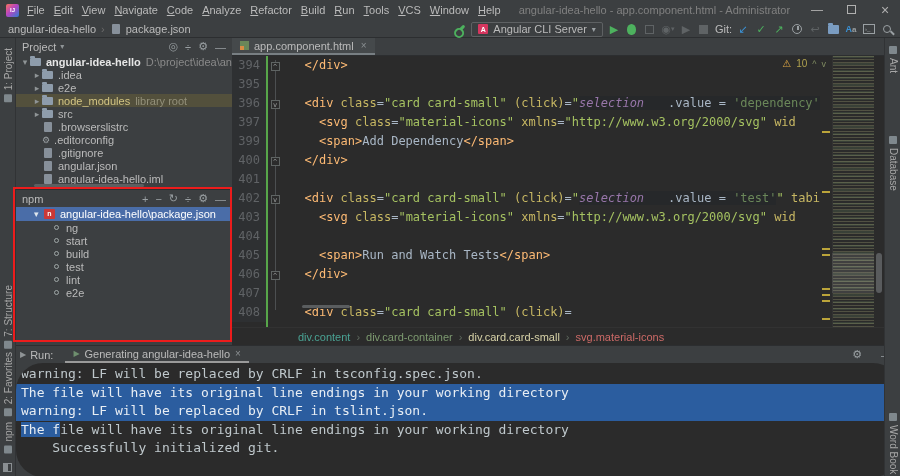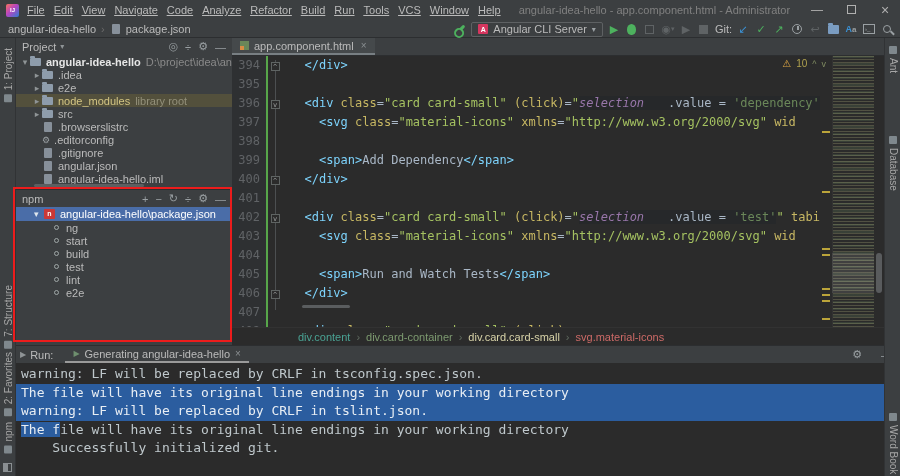--- a/index.html
+++ b/index.html
@@ -2,21 +2,21 @@
 <html><head>
 <meta charset="utf-8">
 <style>
   * { margin:0; padding:0; box-sizing:border-box; }
   html,body { width:900px; height:476px; }
   body { position:relative; background:#3c3f41; font-family:"Liberation Sans",sans-serif; color:#bbbbbb; font-size:11px; overflow:hidden; }
 
   
   .titlebar { position:absolute; left:0; top:0; width:900px; height:20px; background:#3c3f41; display:flex; align-items:center; padding:0 6px; }
   .logo { width:13px; height:13px; border-radius:2px; background:linear-gradient(135deg,#f9735c,#b845c1 45%,#2c7bd3); color:#fff; font-size:6px; font-weight:bold; display:flex; align-items:center; justify-content:center; margin-right:8px; }
-  .menubar { display:flex; gap:9px;text-decoration:underline; }
+  .menubar { display:flex; gap:9px; }
   .menu-item { color:#bbbbbb; font-size:11px; cursor:default; }
   .menu-item u { text-decoration:underline; }
   .win-title { color:#808080; font-size:11px; margin-left:18px; white-space:nowrap; }
   .win-controls { position:absolute; right:6px; top:0; height:20px; display:flex; align-items:center; gap:16px; }
   .wc { width:18px; text-align:center; color:#b0b0b0; font-size:12px; }
   .wc-max { width:9px; height:9px; border:1px solid #b0b0b0; display:inline-block; }
 
   
   .toolbar { position:absolute; left:0; top:20px; width:900px; height:18px; background:#3c3f41; border-bottom:1px solid #2c2e30; display:flex; align-items:center; padding:0 8px; }
   .crumb-proj { color:#bbbbbb; }
@@ -87,21 +87,21 @@
   .ihtml:after { content:""; position:absolute; left:0; bottom:0; width:4px; height:4px; background:#d98c44; }
   .tab-x { color:#8a8f92; font-size:10px; margin-left:2px; }
   .code-area { position:relative; height:271px; overflow:hidden; }
   .code-line { display:flex; height:19px; line-height:19px; font-family:"DejaVu Sans Mono",monospace; font-size:12px; white-space:pre; }
   .lnum { width:34px; text-align:right; padding-right:6px; color:#606366; flex:none; background:#2e3032; }
   .fold-slot { width:18px; flex:none; text-align:center; position:relative; z-index:2; }
   .fold-mark { display:inline-block; width:9px; height:9px; margin-top:5px; border:1px solid #5f6463; background:#2b2b2b; color:#9da0a0; font-size:7px; line-height:8px; font-family:"DejaVu Sans Mono",monospace; }
   .ctext { flex:1; overflow:hidden; padding-left:6px; }
   .git-stripe { position:absolute; left:34px; top:0; width:2px; height:271px; background:#57a64a; z-index:3; }
   .fold-line { position:absolute; left:43px; top:4px; width:1px; height:250px; background:#4c4f51; z-index:1; }
-  .seg-t { color:#7dd3fc; } .seg-a { color:#c8b863; } .seg-p { color:#a9b7c6; }
+  .seg-t { color:#fdba74; } .seg-a { color:#c8b863; } .seg-p { color:#a9b7c6; }
   .seg-s { color:#a5c261; }
   .seg-e { color:#9876aa; font-style:italic; background:#26282a; }
   .seg-pd { color:#a9b7c6; background:#26282a;padding-left:24px; }
   .seg-sd { color:#6a8759; background:#26282a; }
   .warn-widget { position:absolute; top:2px; right:58px; display:flex; align-items:center; gap:5px; z-index:4; font-size:10px; }
   .warn-tri { color:#d9a343; font-size:10px; }
   .warn-num { color:#b0a24e; }
   .warn-chev { color:#7f8b61; font-size:9px; }
   .err-stripe { position:absolute; right:52px; top:0; width:12px; height:271px; z-index:4; }
   .emark { position:absolute; left:2px; width:8px; height:2px; background:#bba43a; }
@@ -119,21 +119,21 @@
 
   
   .run-panel { position:absolute; left:16px; top:345px; width:884px; height:131px; background:#3c3f41; border-top:1px solid #2c2e30; }
   .run-tabbar { height:17px; display:flex; align-items:center; padding-left:4px; position:relative; }
   .run-ico { color:#8f9496; font-size:8px; margin-right:4px; }
   .run-label { color:#bbbbbb; margin-right:12px; }
   .run-tab { display:flex; align-items:center; gap:5px; height:17px; padding:0 8px; border-bottom:2px solid #9a9a9a; color:#bbbbbb; }
   .run-tab .play { color:#6e8f6e; font-size:8px; }
   .run-tab .x { color:#8a8f92; font-size:10px; }
   .run-tb-right { position:absolute; right:8px; top:0; height:17px; display:flex; align-items:center; gap:12px; }
-  .console { position:relative; height:114px; background:#2b2b2b; overflow:hidden; font-family:"DejaVu Sans Mono",monospace; font-size:13px; color:#bfc8cc; padding-top:2px; }
+  .console { position:relative; height:114px; background:#2b2b2b; overflow:hidden; font-family:"DejaVu Sans Mono",monospace; font-size:13px; color:#bfc8cc; padding-top:2px;border-radius:27px; }
   .cline { height:18.5px; line-height:18.5px; white-space:pre; padding-left:5px; }
   .cline.sel-full { background:#2b5d9f; color:#e8eef4; }
   .cline .selp { background:#2b5d9f; color:#e8eef4; }
   .con-scroll { position:absolute; right:1px; top:45px; width:5px; height:34px; background:#595b5d; border-radius:3px; }
 </style>
 </head>
 <body>
 
 <div class="titlebar">
   <div class="logo">IJ</div>
@@ -387,21 +387,20 @@
     <div class="mini-view"></div>
     <div class="vscroll">
         <div class="vthumb"></div>
       </div>
     <div class="ehscroll"></div>
     <div id="code-lines">
         <div class="code-line"><span class="lnum">394</span><span class="fold-slot"><span class="fold-mark">^</span></span><span class="ctext"><span class="seg-p">  </span><span class="seg-t">&lt;/div&gt;</span></span></div>
         <div class="code-line"><span class="lnum">395</span><span class="fold-slot"></span><span class="ctext"></span></div>
         <div class="code-line"><span class="lnum">396</span><span class="fold-slot"><span class="fold-mark">v</span></span><span class="ctext"><span class="seg-p">  </span><span class="seg-t">&lt;div</span><span class="seg-p"> </span><span class="seg-a">class</span><span class="seg-p">=</span><span class="seg-s">"card card-small"</span><span class="seg-p"> </span><span class="seg-a">(click)</span><span class="seg-p">=</span><span class="seg-s">"</span><span class="seg-e">selection</span><span class="seg-pd">.value = </span><span class="seg-sd">'dependency'</span></span></div>
         <div class="code-line"><span class="lnum">397</span><span class="fold-slot"></span><span class="ctext"><span class="seg-p">    </span><span class="seg-t">&lt;svg</span><span class="seg-p"> </span><span class="seg-a">class</span><span class="seg-p">=</span><span class="seg-s">"material-icons"</span><span class="seg-p"> </span><span class="seg-a">xmlns</span><span class="seg-p">=</span><span class="seg-s">"http://www.w3.org/2000/svg"</span><span class="seg-p"> </span><span class="seg-a">wid</span></span></div>
-        <div class="code-line"><span class="lnum">398</span><span class="fold-slot"></span><span class="ctext"></span></div>
         <div class="code-line"><span class="lnum">399</span><span class="fold-slot"></span><span class="ctext"><span class="seg-p">    </span><span class="seg-t">&lt;span&gt;</span><span class="seg-p">Add Dependency</span><span class="seg-t">&lt;/span&gt;</span></span></div>
         <div class="code-line"><span class="lnum">400</span><span class="fold-slot"><span class="fold-mark">^</span></span><span class="ctext"><span class="seg-p">  </span><span class="seg-t">&lt;/div&gt;</span></span></div>
         <div class="code-line"><span class="lnum">401</span><span class="fold-slot"></span><span class="ctext"></span></div>
         <div class="code-line"><span class="lnum">402</span><span class="fold-slot"><span class="fold-mark">v</span></span><span class="ctext"><span class="seg-p">  </span><span class="seg-t">&lt;div</span><span class="seg-p"> </span><span class="seg-a">class</span><span class="seg-p">=</span><span class="seg-s">"card card-small"</span><span class="seg-p"> </span><span class="seg-a">(click)</span><span class="seg-p">=</span><span class="seg-s">"</span><span class="seg-e">selection</span><span class="seg-pd">.value = </span><span class="seg-sd">'test'</span><span class="seg-s">"</span><span class="seg-p"> </span><span class="seg-a">tabi</span></span></div>
         <div class="code-line"><span class="lnum">403</span><span class="fold-slot"></span><span class="ctext"><span class="seg-p">    </span><span class="seg-t">&lt;svg</span><span class="seg-p"> </span><span class="seg-a">class</span><span class="seg-p">=</span><span class="seg-s">"material-icons"</span><span class="seg-p"> </span><span class="seg-a">xmlns</span><span class="seg-p">=</span><span class="seg-s">"http://www.w3.org/2000/svg"</span><span class="seg-p"> </span><span class="seg-a">wid</span></span></div>
         <div class="code-line"><span class="lnum">404</span><span class="fold-slot"></span><span class="ctext"></span></div>
         <div class="code-line"><span class="lnum">405</span><span class="fold-slot"></span><span class="ctext"><span class="seg-p">    </span><span class="seg-t">&lt;span&gt;</span><span class="seg-p">Run and Watch Tests</span><span class="seg-t">&lt;/span&gt;</span></span></div>
         <div class="code-line"><span class="lnum">406</span><span class="fold-slot"><span class="fold-mark">^</span></span><span class="ctext"><span class="seg-p">  </span><span class="seg-t">&lt;/div&gt;</span></span></div>
         <div class="code-line"><span class="lnum">407</span><span class="fold-slot"></span><span class="ctext"></span></div>
         <div class="code-line"><span class="lnum">408</span><span class="fold-slot"></span><span class="ctext"><span class="seg-p">  </span><span class="seg-t">&lt;div</span><span class="seg-p"> </span><span class="seg-a">class</span><span class="seg-p">=</span><span class="seg-s">"card card-small"</span><span class="seg-p"> </span><span class="seg-a">(click)</span><span class="seg-p">=</span></span></div>

